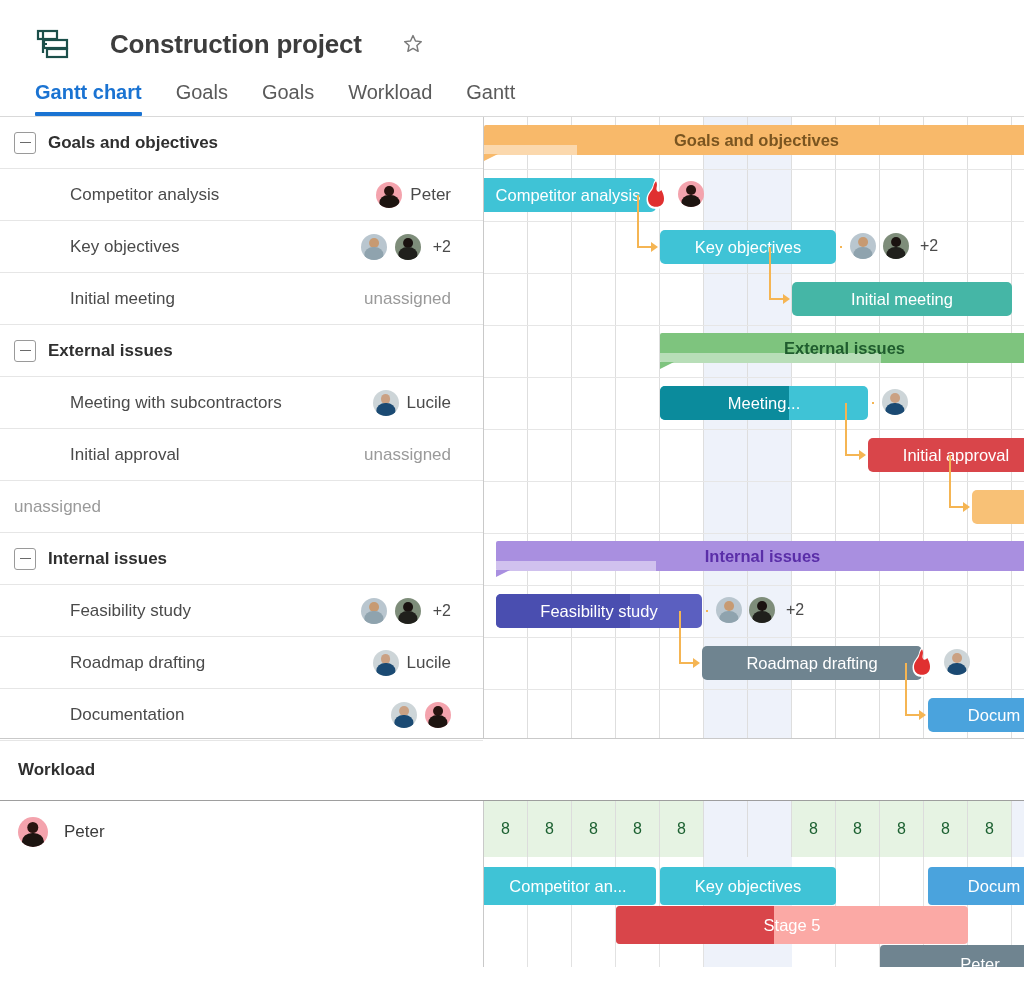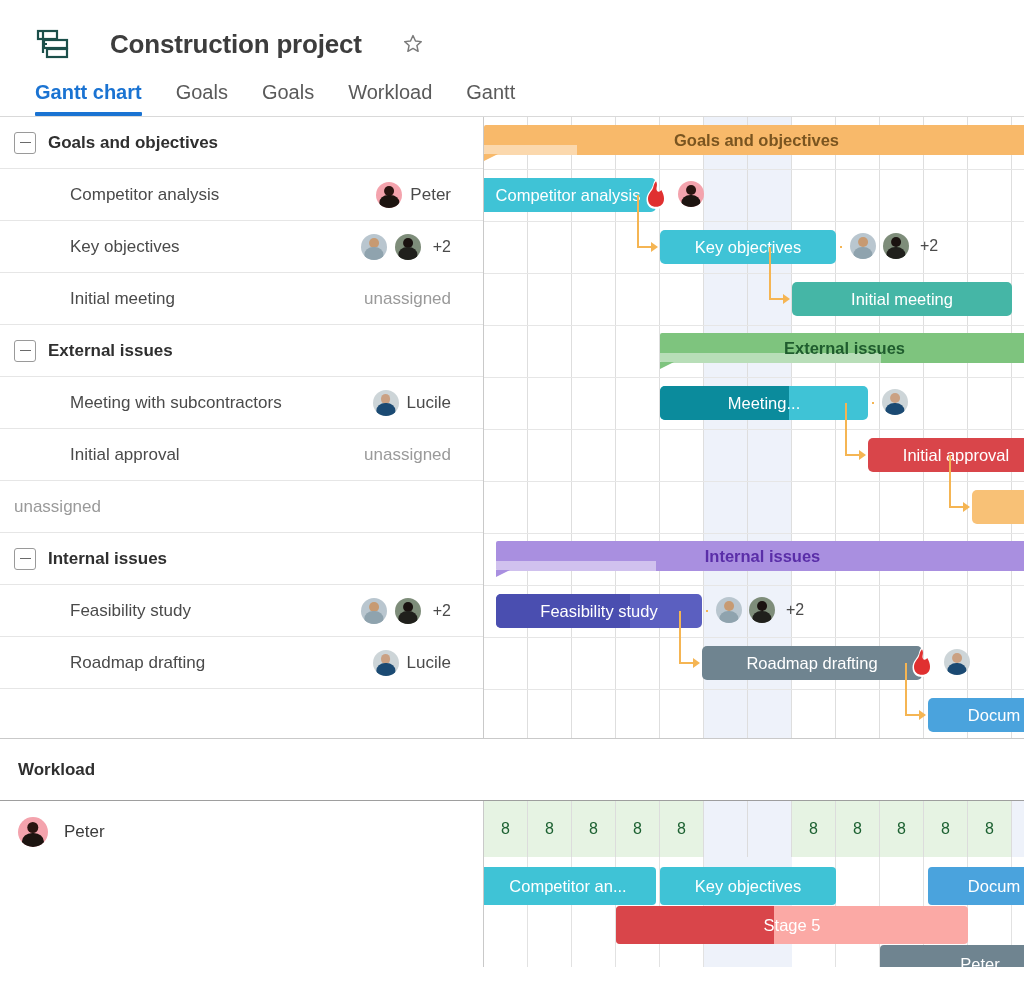--- a/index.html
+++ b/index.html
@@ -232,20 +232,27 @@
     </div>
 
     <div class="row">
       <div class="task-name">Roadmap drafting</div>
       <div class="assignee">
         <span class="av av-lucile"></span>
         <span class="assignee-name">Lucile</span>
       </div>
     </div>
 
+    <div class="row">
+      <div class="task-name">Documentation</div>
+      <div class="assignee">
+        <span class="av av-lucile"></span>
+        <span class="av av-peter"></span>
+      </div>
+    </div>
   </div>
 
   <div class="chart-pane">
     <div class="colgrid" id="colgrid">
         <div class="col" style="left: 0px;"></div>
         <div class="col" style="left: 44px;"></div>
         <div class="col" style="left: 88px;"></div>
         <div class="col" style="left: 132px;"></div>
         <div class="col" style="left: 176px;"></div>
         <div class="col weekend" style="left: 220px;"></div>

